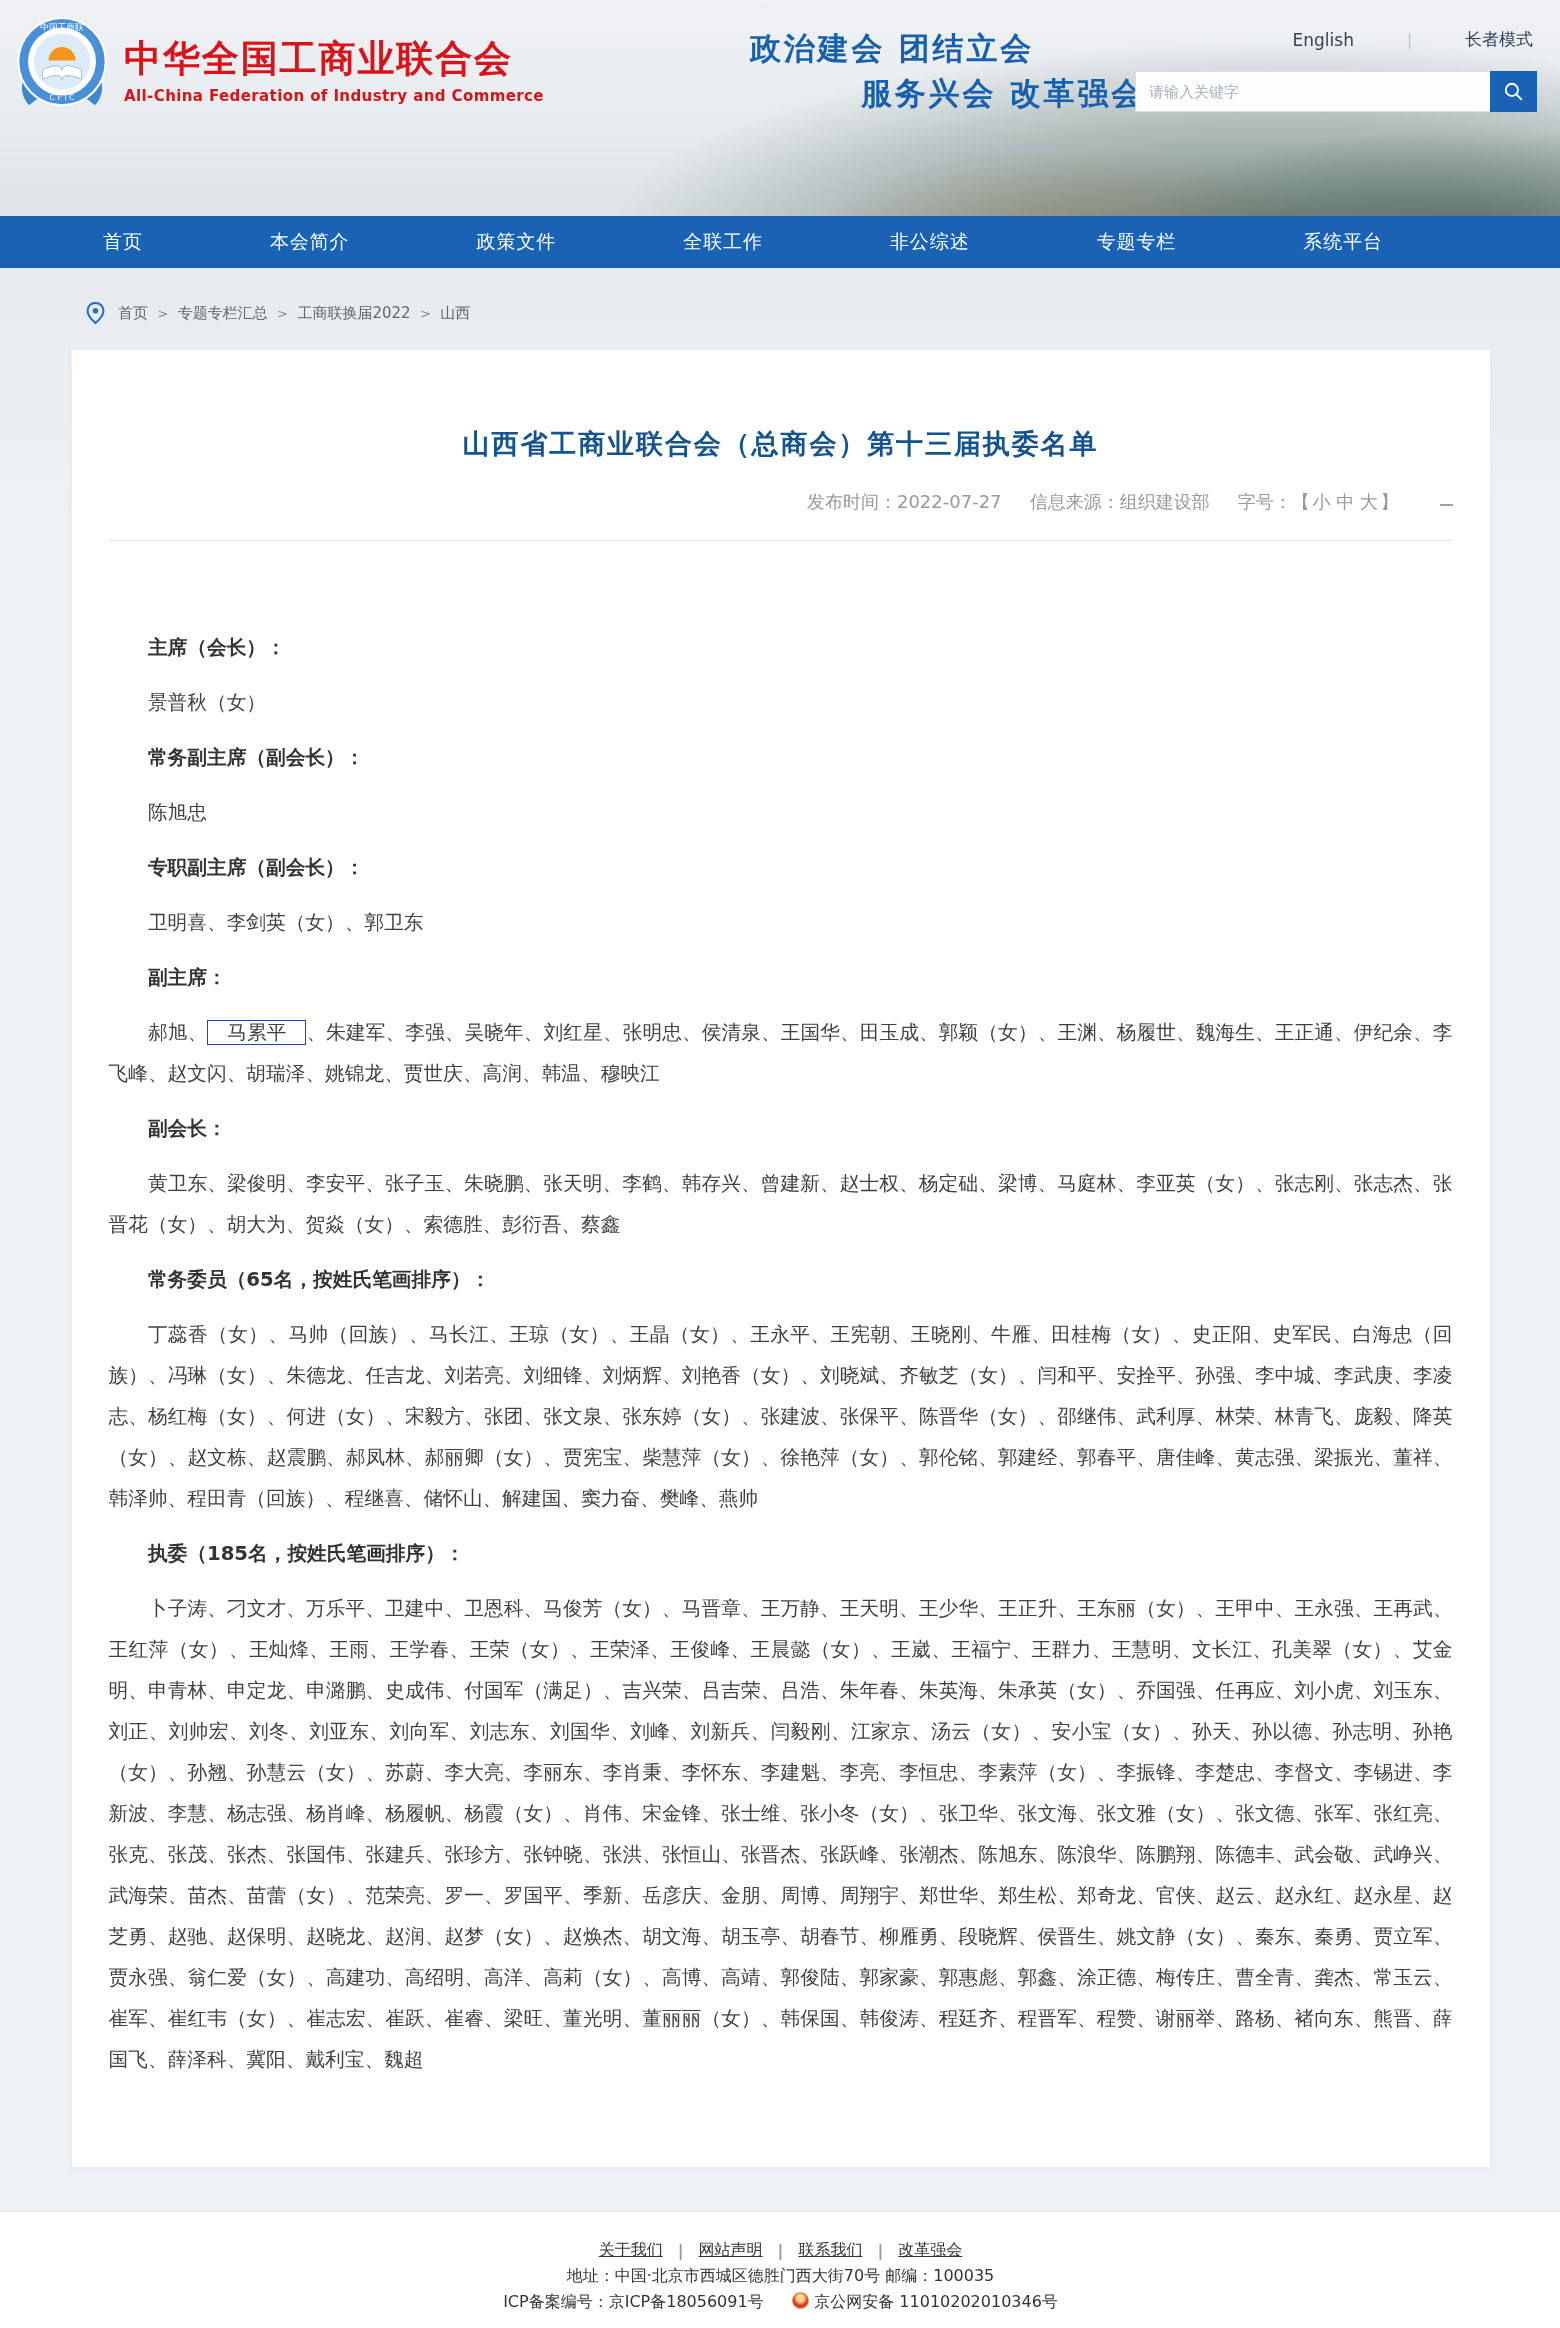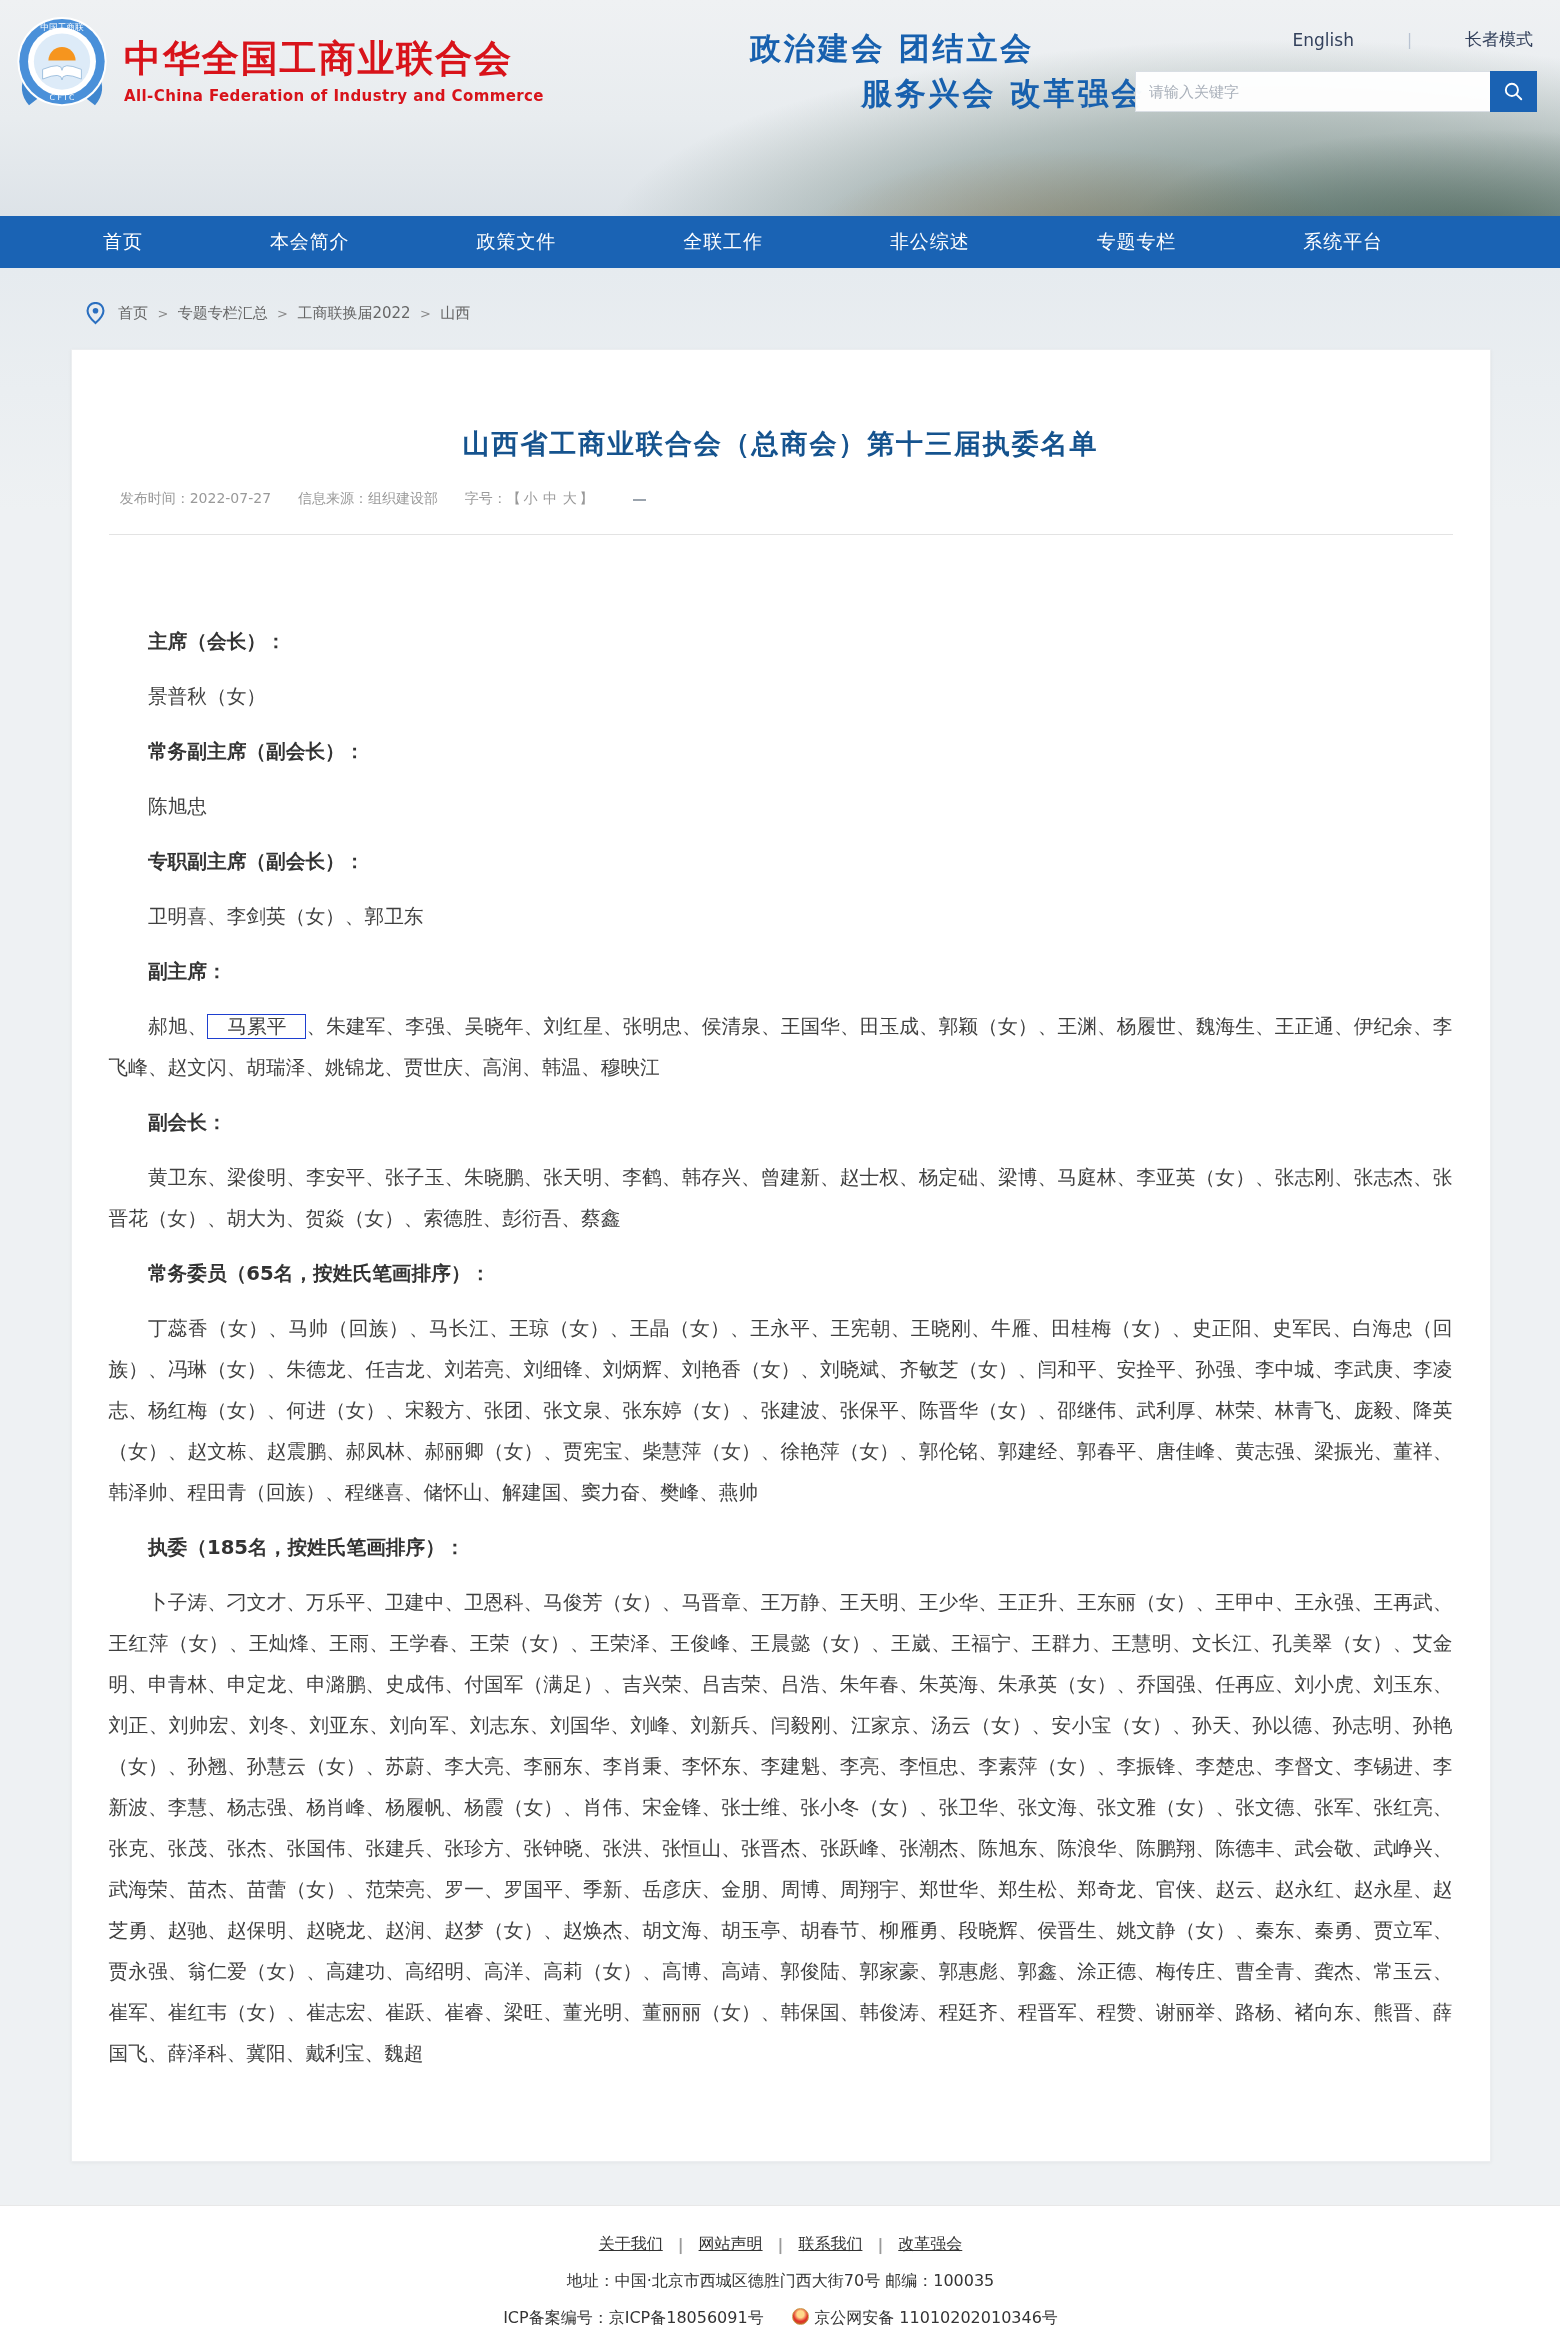--- a/index.html
+++ b/index.html
@@ -47,39 +47,39 @@
   .breadcrumb { display:flex; align-items:center; padding:34px 0 24px 86px; font-size:15px; color:#666; }
   .breadcrumb .crumb { cursor:pointer; }
   .breadcrumb .bsep { margin:0 9.4px; color:#888; font-size:13px; }
   .breadcrumb svg { margin-right:13px; }
   .card {
     width:1420px; margin:0 auto; background:#fff;
     border:0.9px solid #eceef0; box-shadow:0 0.9px 3.7px rgba(0,0,0,.05);
     padding:58px 37px 73px;
   }
   .article-title { text-align:center; color:#15538e; font-size:27px; font-weight:bold; letter-spacing:1.9px; }
-  .article-meta { text-align:left; color:#999; font-size:14px; margin-top:28px; }
+  .article-meta { text-align:right; color:#999; font-size:18px; margin-top:28px; }
   .article-meta .m { margin:0 11.2px; }
   .article-meta .fs { cursor:pointer; margin:0 2.8px; }
   .print-dash { display:inline-block; width:13px; border-bottom:2.8px solid #9aa3ad; margin-left:24px; vertical-align:1.9px; cursor:pointer; }
   .divider { border-bottom:0.9px solid #e3e3e3; margin-top:26px; }
   .article-body { margin-top:86px; }
   .article-body h3, .article-body p {
     font-size:19.7px; line-height:41px; margin:14px 0;
     text-indent:2em; text-align:justify;
   }
   .article-body h3 { color:#333; font-weight:bold; }
   .article-body p { color:#404040; font-weight:normal; }
   .hl { border:1.9px solid #1e3fd0; padding:0 19px;margin-top:40px; }
   
   .footer { background:#fff; border-top:0.9px solid #e8e8e8; padding:28px 0 32px; text-align:center; font-size:16px; color:#333; }
   .footer-links { display:flex; justify-content:center; align-items:center; }
   .footer-links .flink { cursor:pointer;text-decoration:underline; }
   .footer-links .fsep { color:#999; margin:0 15px; font-weight:bold; }
-  .footer-row { margin-top:16px; }
+  .footer-row { margin-top:5px; }
   .badge {
     display:inline-block; width:17px; height:17px; border-radius:50%;
     background:radial-gradient(circle at 50% 35%, #ffd98a 0 28%, #e2302a 58%, #b3721f 100%);
     border:0.9px solid #c89b4a; vertical-align:-2.8px; margin:0 5.6px 0 28px;
   }
   .icp-num, .police-text { cursor:pointer; }
 </style>
 </head>
 <body>
 

